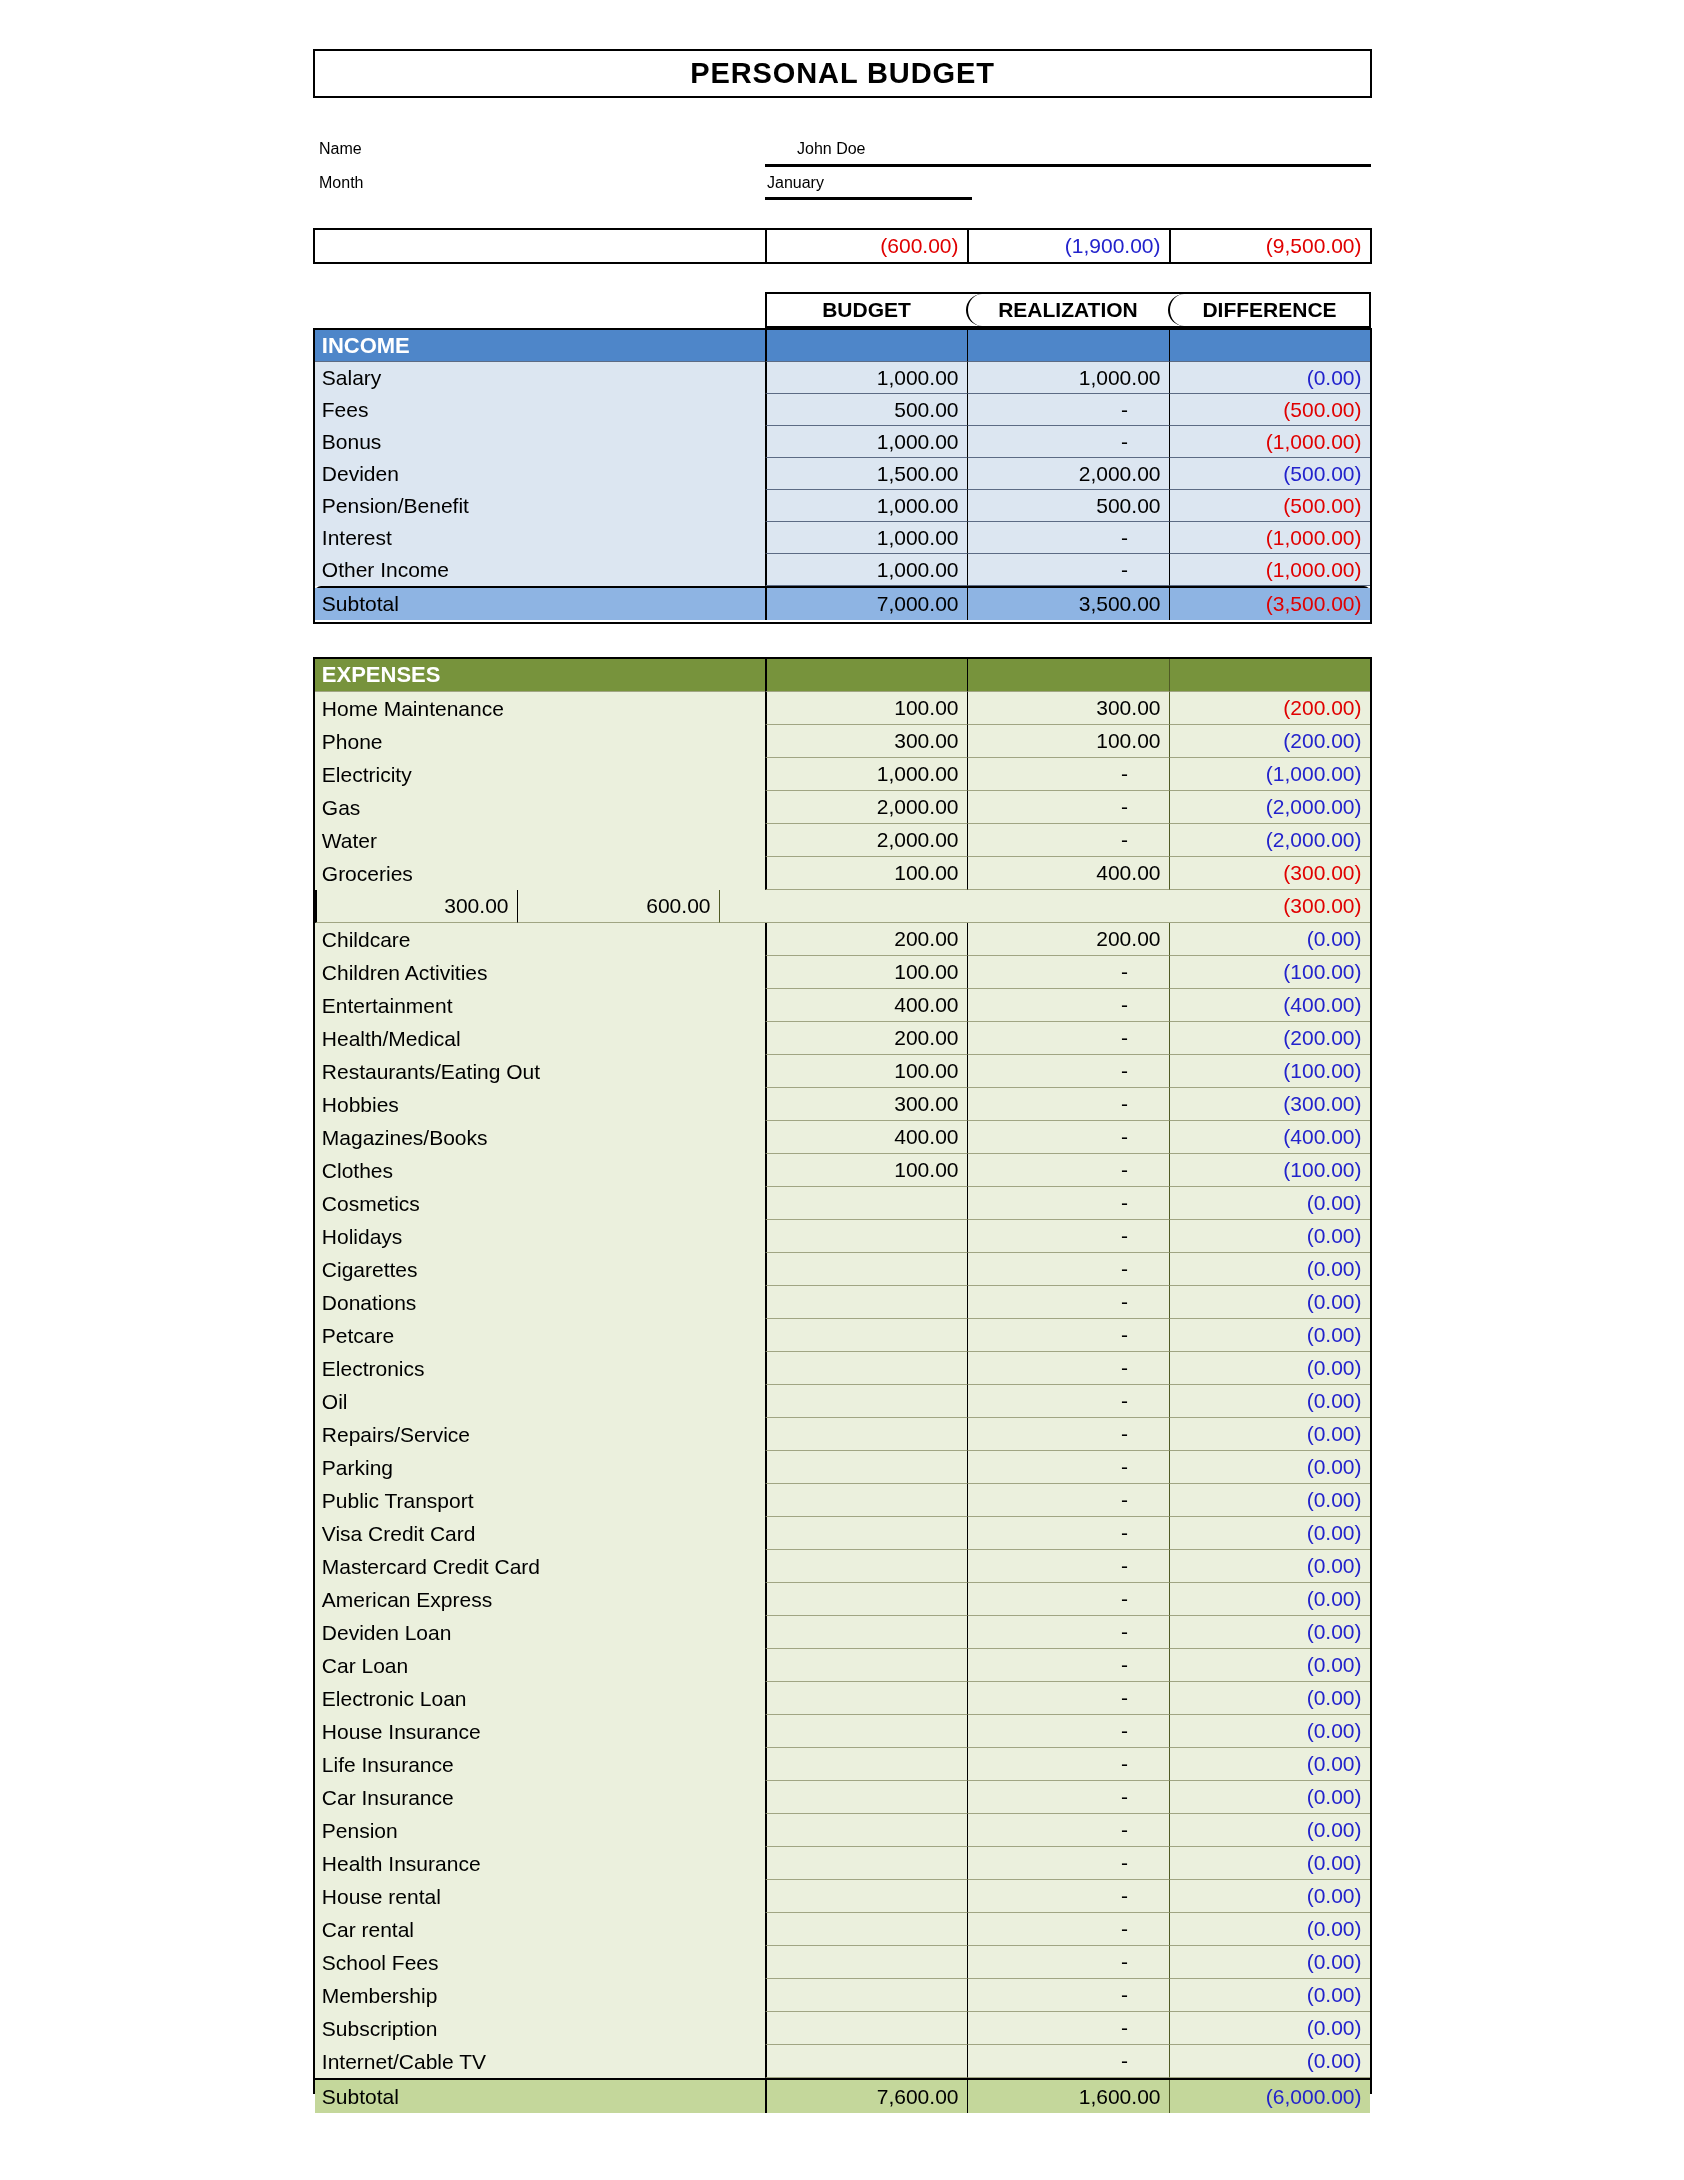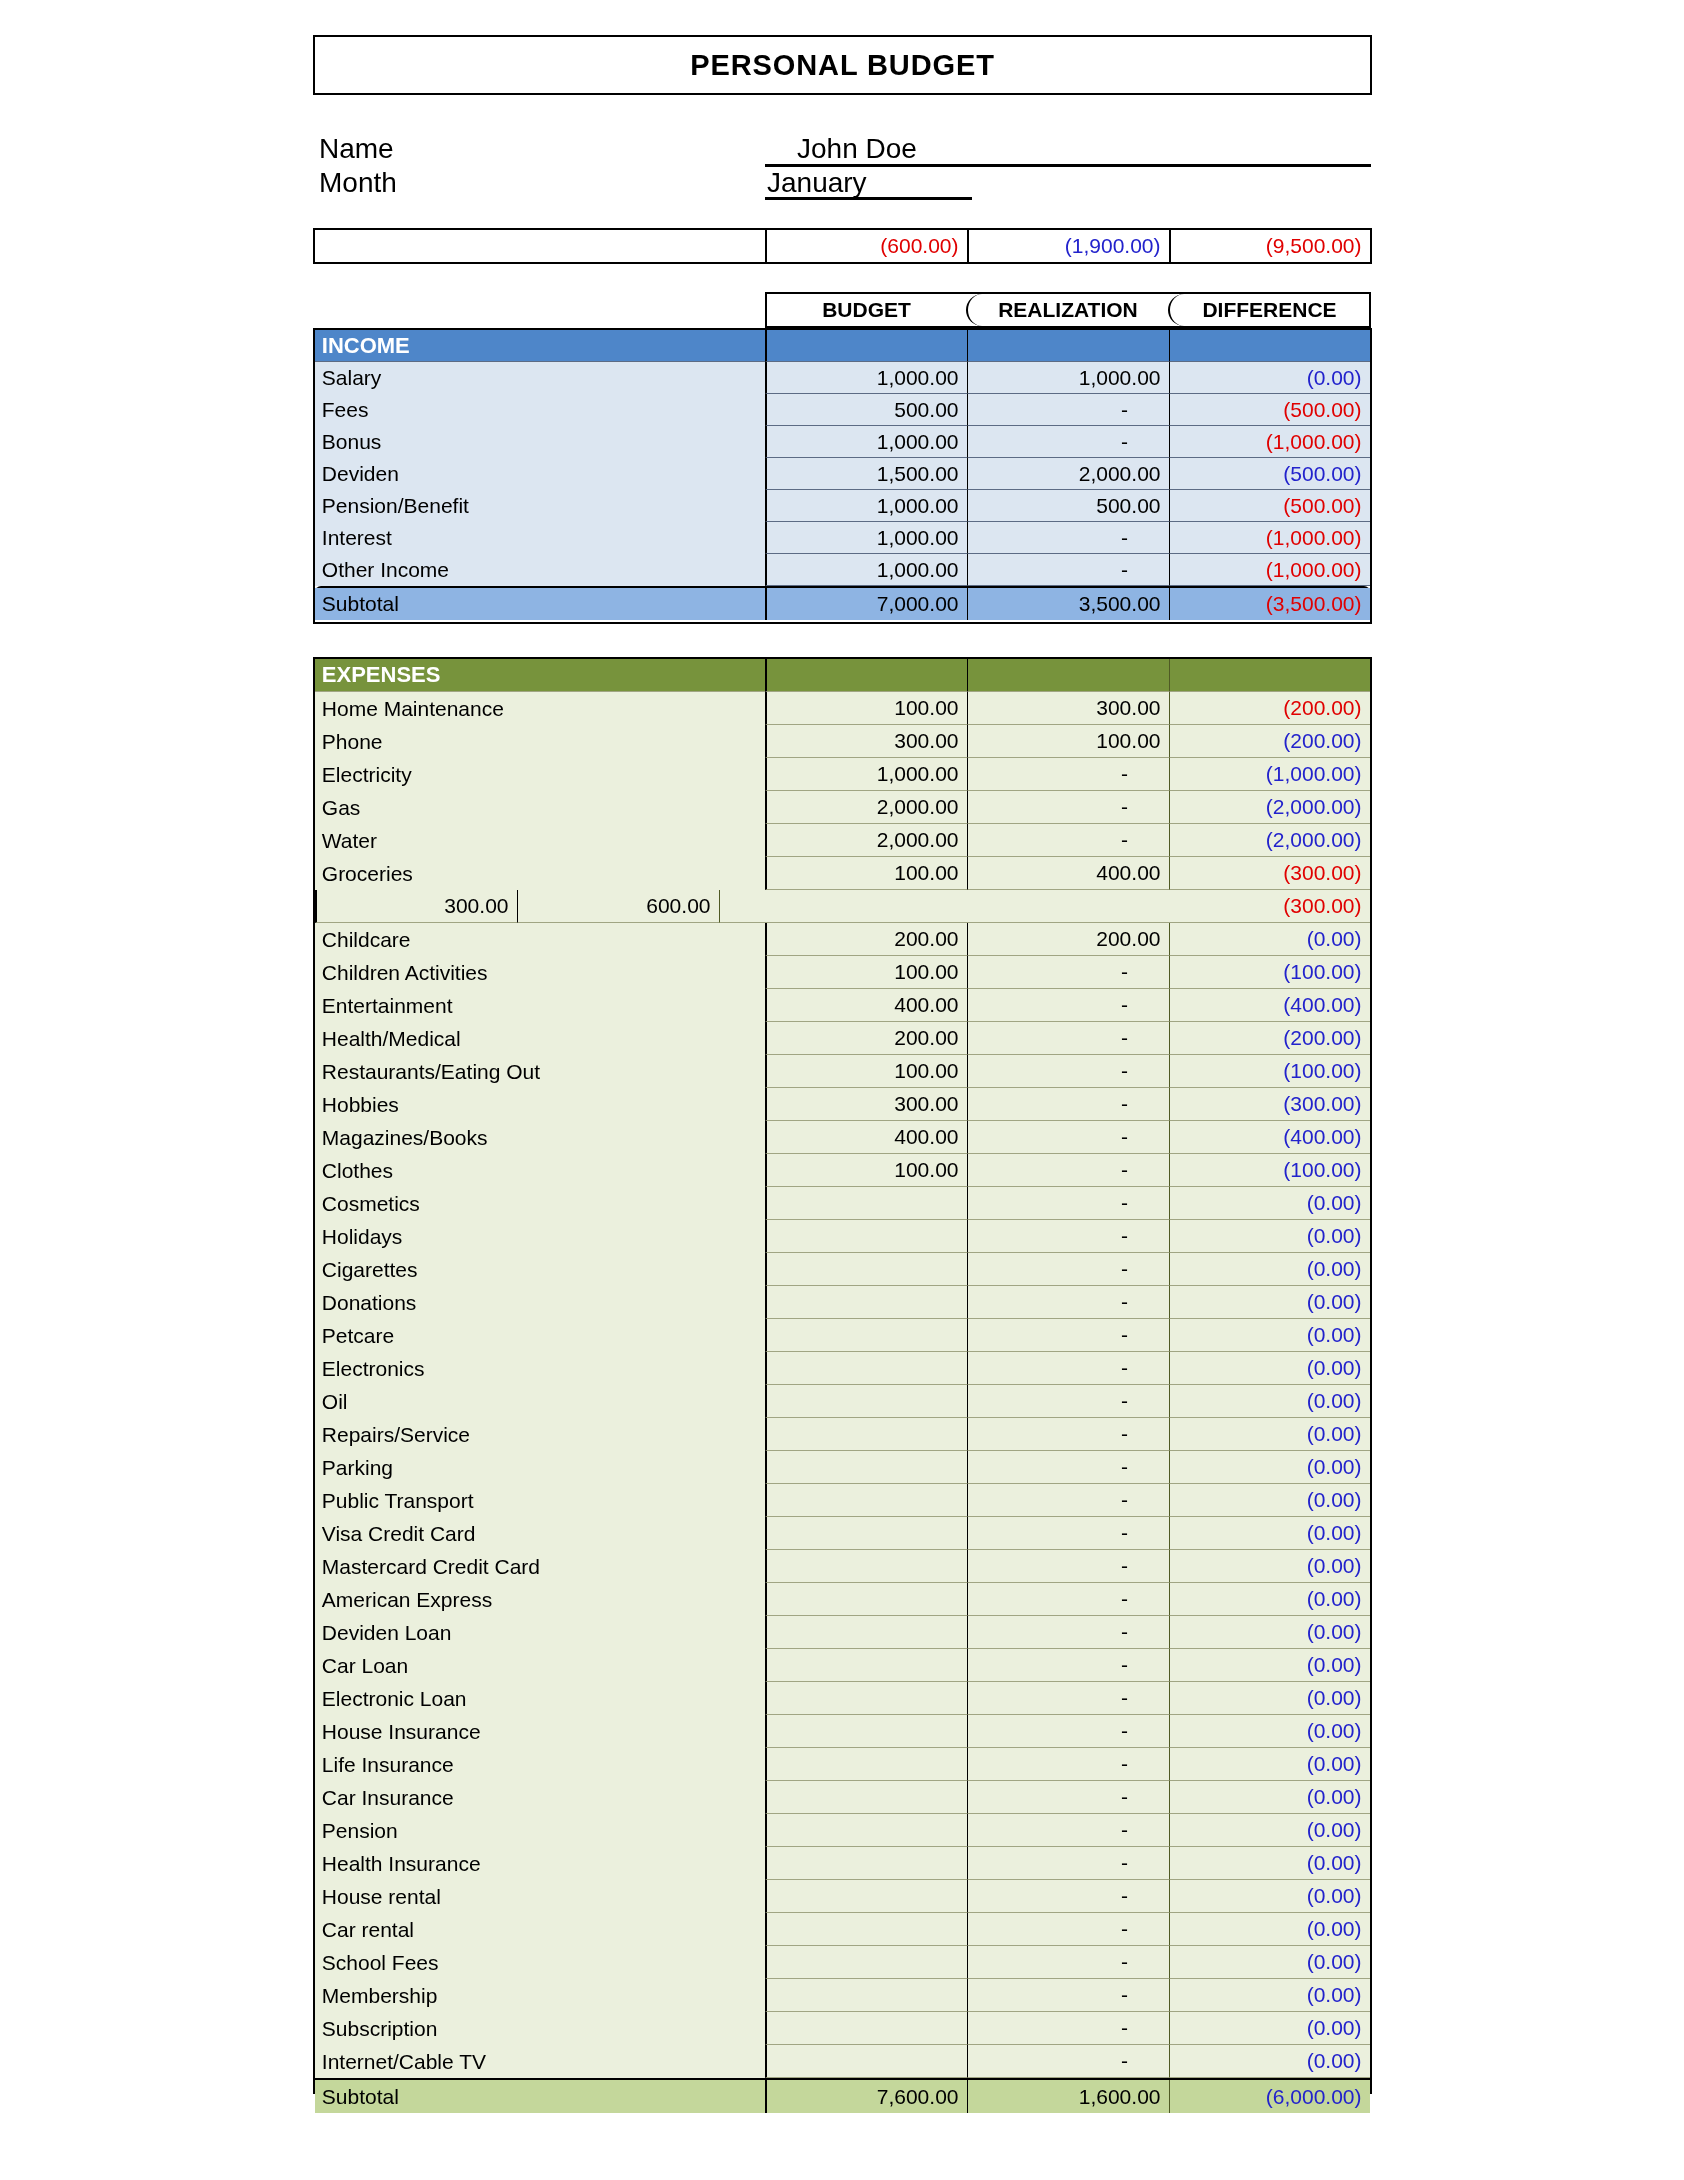--- a/index.html
+++ b/index.html
@@ -1,26 +1,26 @@
 <!DOCTYPE html>
 <html style="--red: #e00000; --blue: #2222cc; --purple: #5b5378; --income_header: #4e86c9; --income_row_bg: #dce6f1; --income_subtotal_bg: #8eb4e3; --expense_header: #77933c; --expense_row_bg: #ebf0dd; --expense_subtotal_bg: #c4d79b;font-size:13.6px"><head>
 <meta charset="utf-8">
 <style>
   html,body{margin:0;padding:0;background:#fff;}
   .canvas{position:relative;width:1685px;height:2181px;background:#ffffff;
           font-family:"Liberation Sans",sans-serif;color:#000;overflow:hidden;}
 
   
-  .title-box{position:absolute;left:313px;top:35px;width:1059px;height:60px;
+  .title-box{position:absolute;left:313px;top:49px;width:1059px;height:49px;
              border:2.6px solid #000;box-sizing:border-box;display:flex;
              align-items:center;justify-content:center;}
   .title-box span{font-size:29px;font-weight:700;letter-spacing:0.9px;}
 
   
-  .flabel,.fvalue{position:absolute;font-size:28px;line-height:27px;white-space:nowrap;}
+  .flabel,.fvalue{position:absolute;font-size:16px;line-height:27px;white-space:nowrap;}
   .uline{position:absolute;background:#000;height:2.6px;}
 
   
   .summary{position:absolute;left:313px;top:228px;width:1059px;height:36px;
            border:2.6px solid #000;box-sizing:border-box;display:flex;}
   .summary .cell{box-sizing:border-box;display:flex;align-items:center;height:100%;}
   .s-label{flex:0 0 450px;background:var(--purple);color:#fff;font-weight:700;
            font-size:23px;padding-left:7.7px;}
   .s-val{flex:0 0 202px;background:#fff;border-left:2.6px solid #000;
          justify-content:flex-end;padding-right:8.5px;font-size:24px;}

